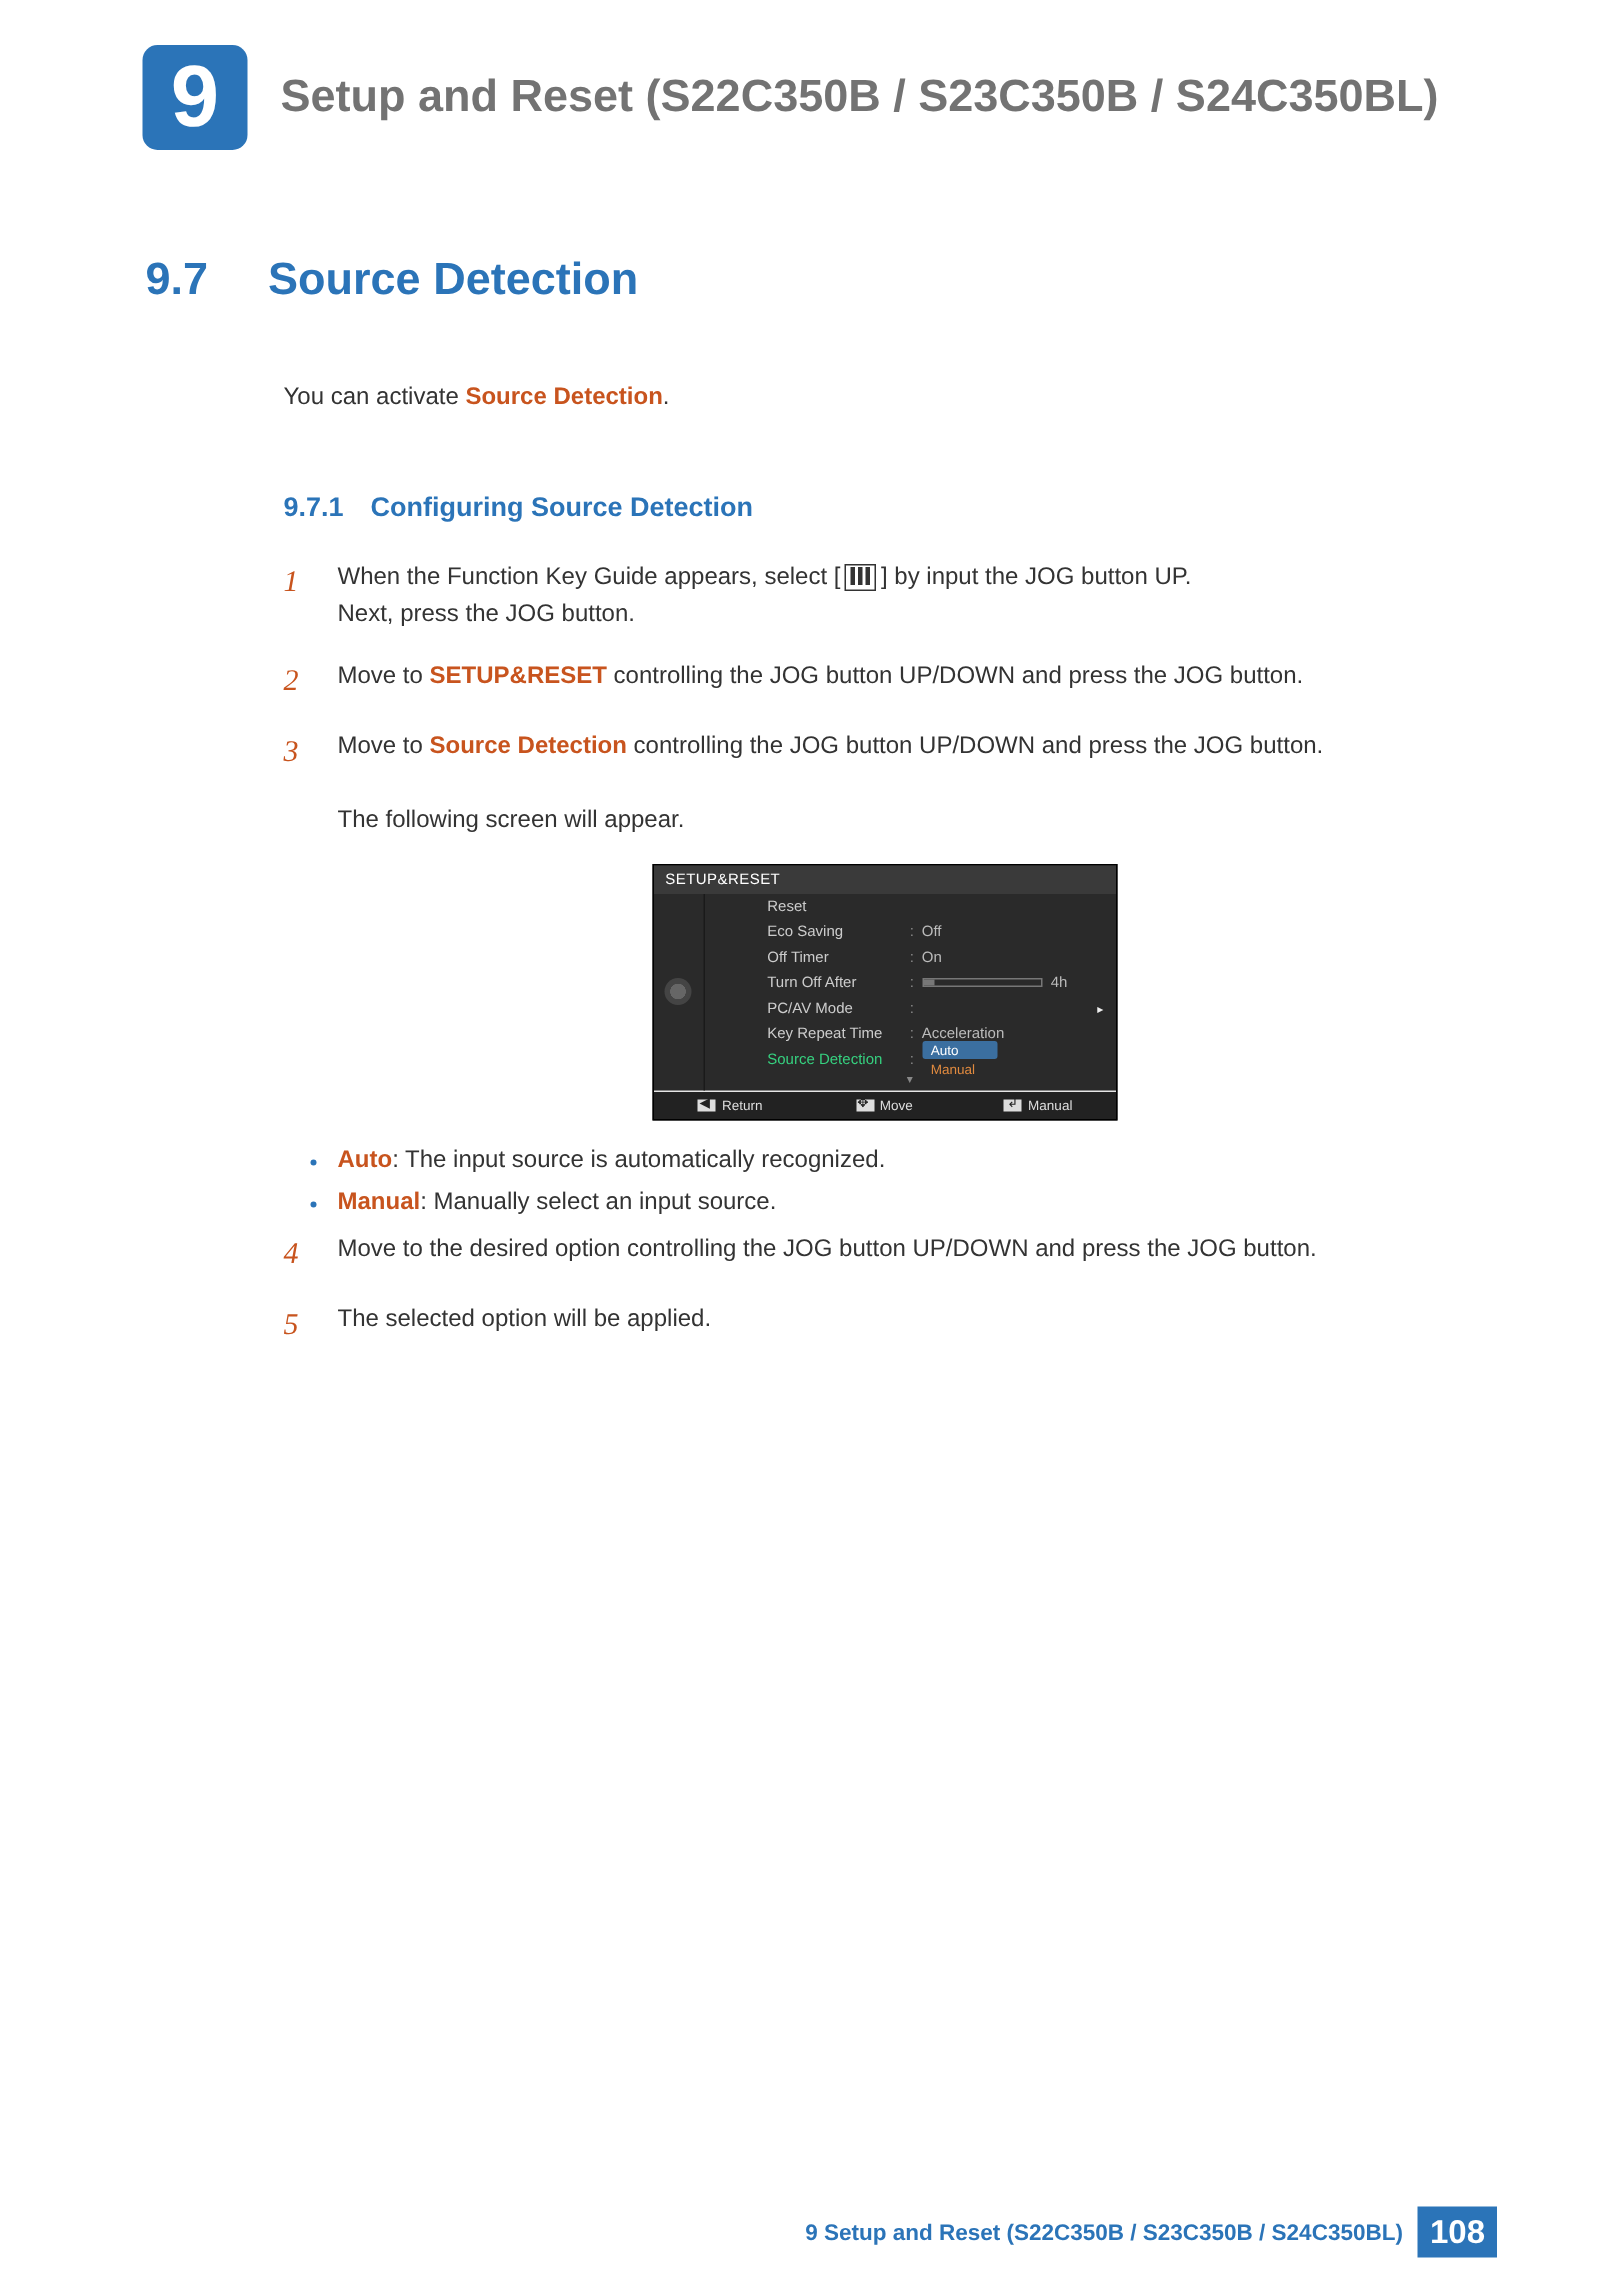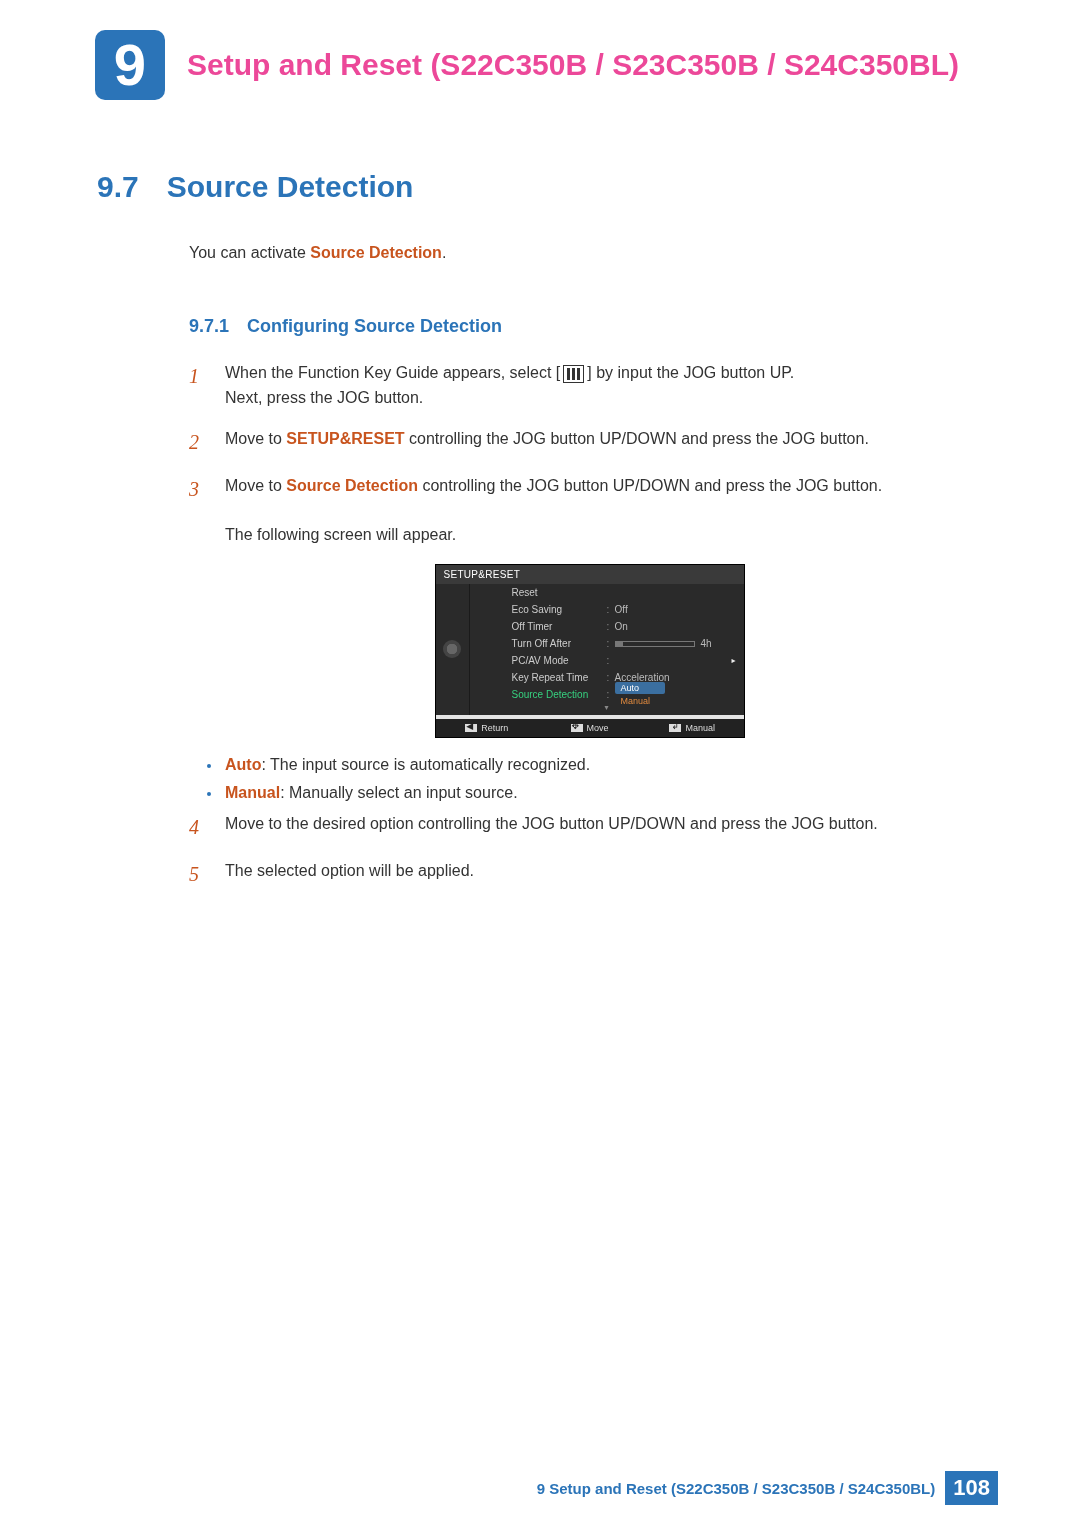--- a/index.html
+++ b/index.html
@@ -28,30 +28,30 @@
     border-radius: 10px;
     color: #fff;
     font-size: 58px;
     font-weight: 700;
     display: flex;
     align-items: center;
     justify-content: center;
     line-height: 1;
   }
   .chapter-title {
-    color: #ec4899;
+    color: #737373;
     font-size: 30px;
     font-weight: 700;
     line-height: 1.25;
   }
   
   .sect-row {
     display: flex;
-    gap: 28px;
-    margin-bottom: 40px;
+    gap: 40px;
+    margin-bottom: 52px;
     padding-left: 2px;
   }
   .sect-num {
     color: #2b74b8;
     font-size: 30px;
     font-weight: 700;
   }
   .sect-title {
     color: #2b74b8;
     font-size: 30px;
@@ -197,21 +197,21 @@
     margin-top: 1px;
   }
   .osd-down {
     text-align: center;
     color: #888;
     font-size: 8px;
     height: 12px;
   }
   .osd-foot {
     display: flex;
-    border-top: 4px solid #e5e5e5;
+    border-top: 1px solid #e5e5e5;
     background: #222;
   }
   .osd-foot div {
     flex: 1;
     display: flex;
     align-items: center;
     justify-content: center;
     gap: 4px;
     padding: 4px 0;
     font-size: 9px;

